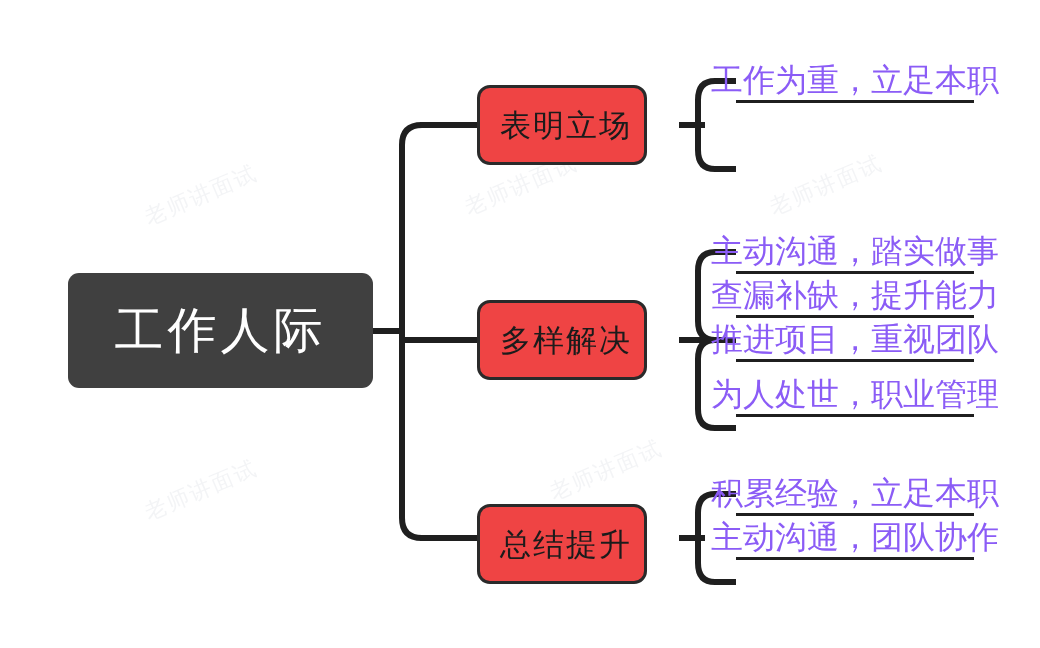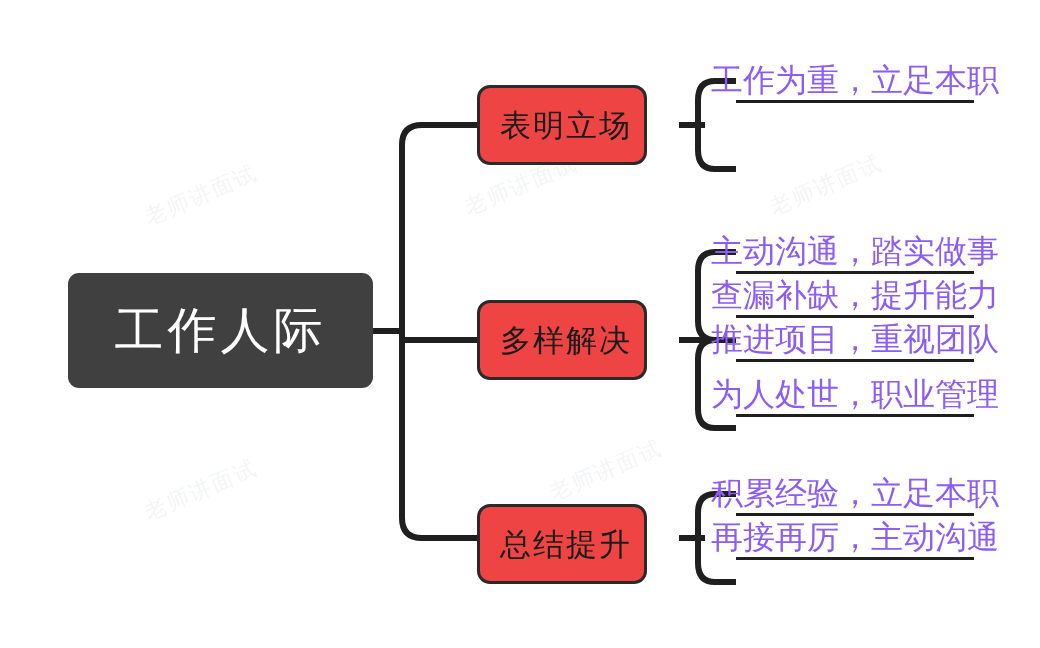--- a/index.html
+++ b/index.html
@@ -181,16 +181,16 @@
     <span class="leaf-label">推进项目，重视团队</span>
   </div>
   <div class="leaf-row" style="top:373px;">
     <span class="leaf-label">为人处世，职业管理</span>
   </div>
 
   <div class="leaf-row" style="top:472px;">
     <span class="leaf-label">积累经验，立足本职</span>
   </div>
   <div class="leaf-row" style="top:516px;">
-    <span class="leaf-label">再接再厉，主动沟通</span>
+    <span class="leaf-label">主动沟通，团队协作</span>
   </div>
 
 </div>
 
 </body></html>

